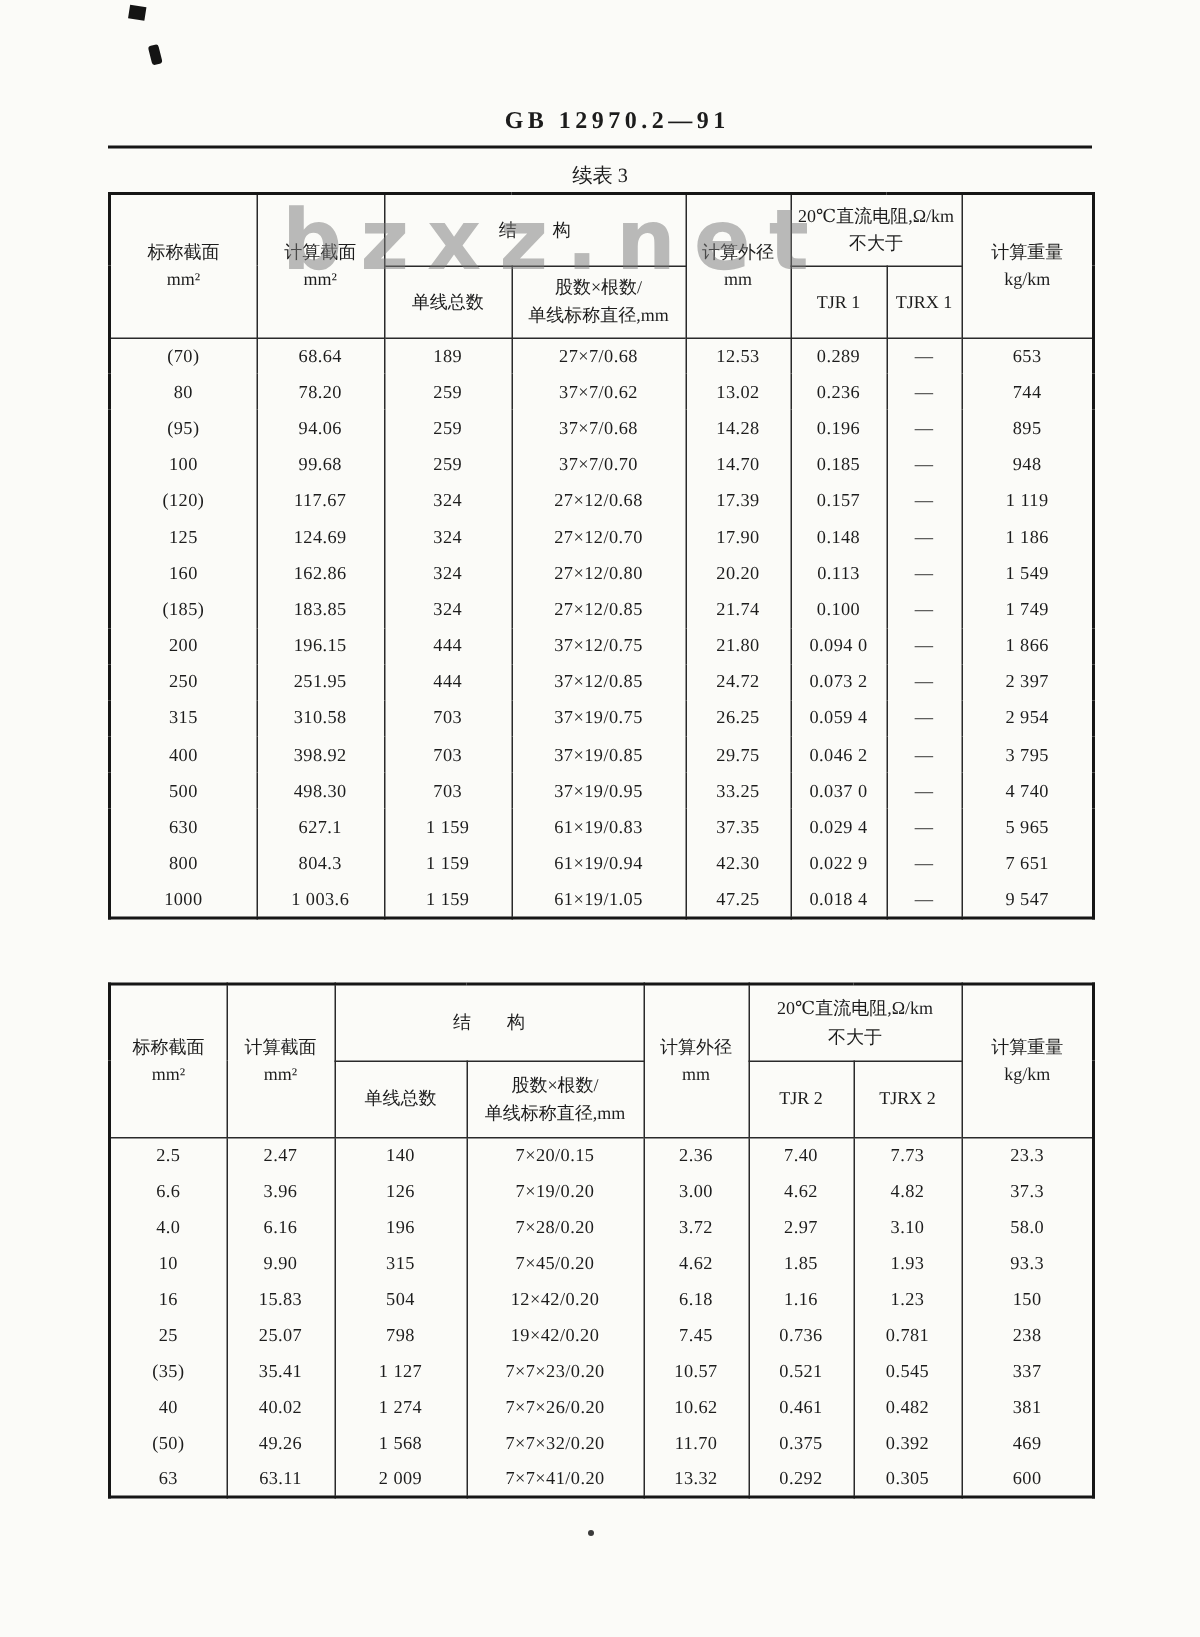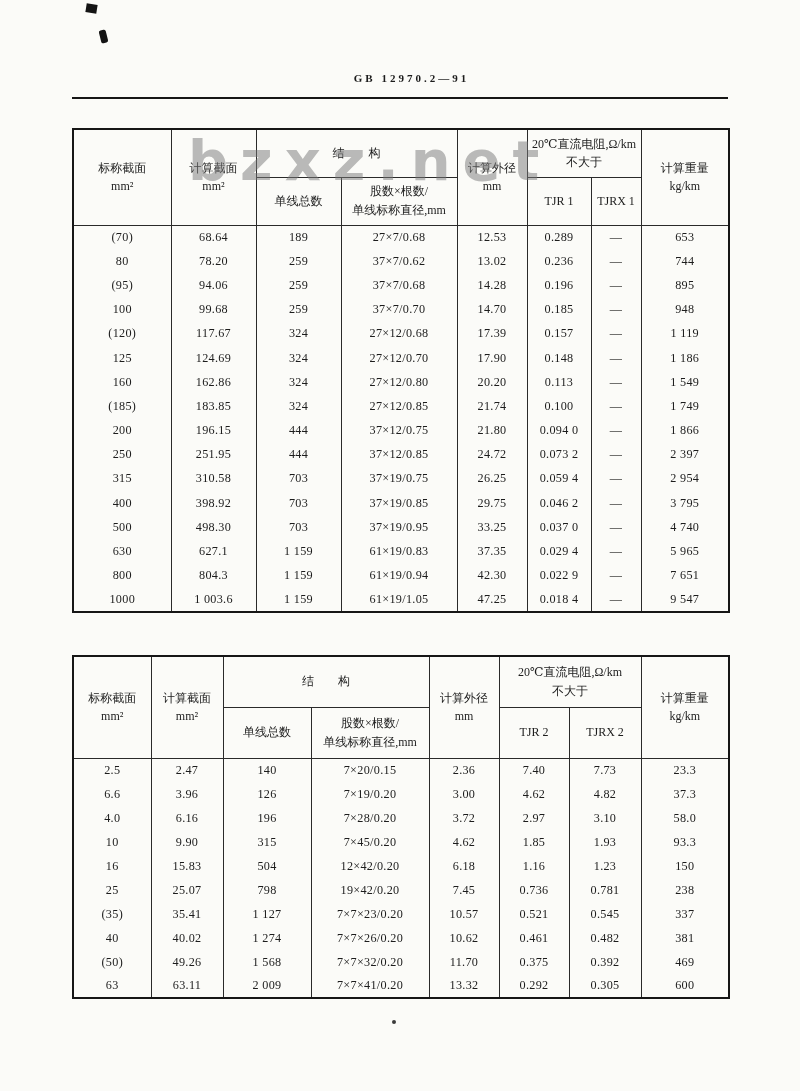--- a/index.html
+++ b/index.html
@@ -9,21 +9,21 @@
     background:#fbfbf8;
     font-family:"Liberation Serif","DejaVu Serif",serif;
     color:#1c1c1c;
     position:relative;
     overflow:hidden;
   }
   .page { position:absolute; inset:0; }
 
   .doc-number {
     position:absolute; top:72px; left:0; width:100%;
-    text-align:center; font-size:11px; font-weight:bold; letter-spacing:3px;padding-left:23px;
+    text-align:center; font-size:16px; font-weight:bold; letter-spacing:3px;padding-left:23px;
   }
   .top-rule {
     position:absolute; top:97px; left:72px; width:656px; height:2px;
     background:#161616;
   }
   .caption {
     position:absolute; left:0; width:100%; text-align:center;
     font-size:13.5px; white-space:pre-line;
   }
   .caption.t1 { top:108px; }
@@ -69,20 +69,21 @@
 
 <div class="page">
 
   <div class="speck s1"></div>
   <div class="speck s2"></div>
   <div class="speck s3"></div>
 
   <div class="doc-number">GB 12970.2—91</div>
   <div class="top-rule"></div>
 
+  <div class="caption t1">续表 3</div>
 
   <table class="t" id="table1">
     <colgroup>
       <col style="width:98px">
         <col style="width:85px">
         <col style="width:85px">
         <col style="width:116px">
       <col style="width:70px">
         <col style="width:64px">
         <col style="width:50px">

